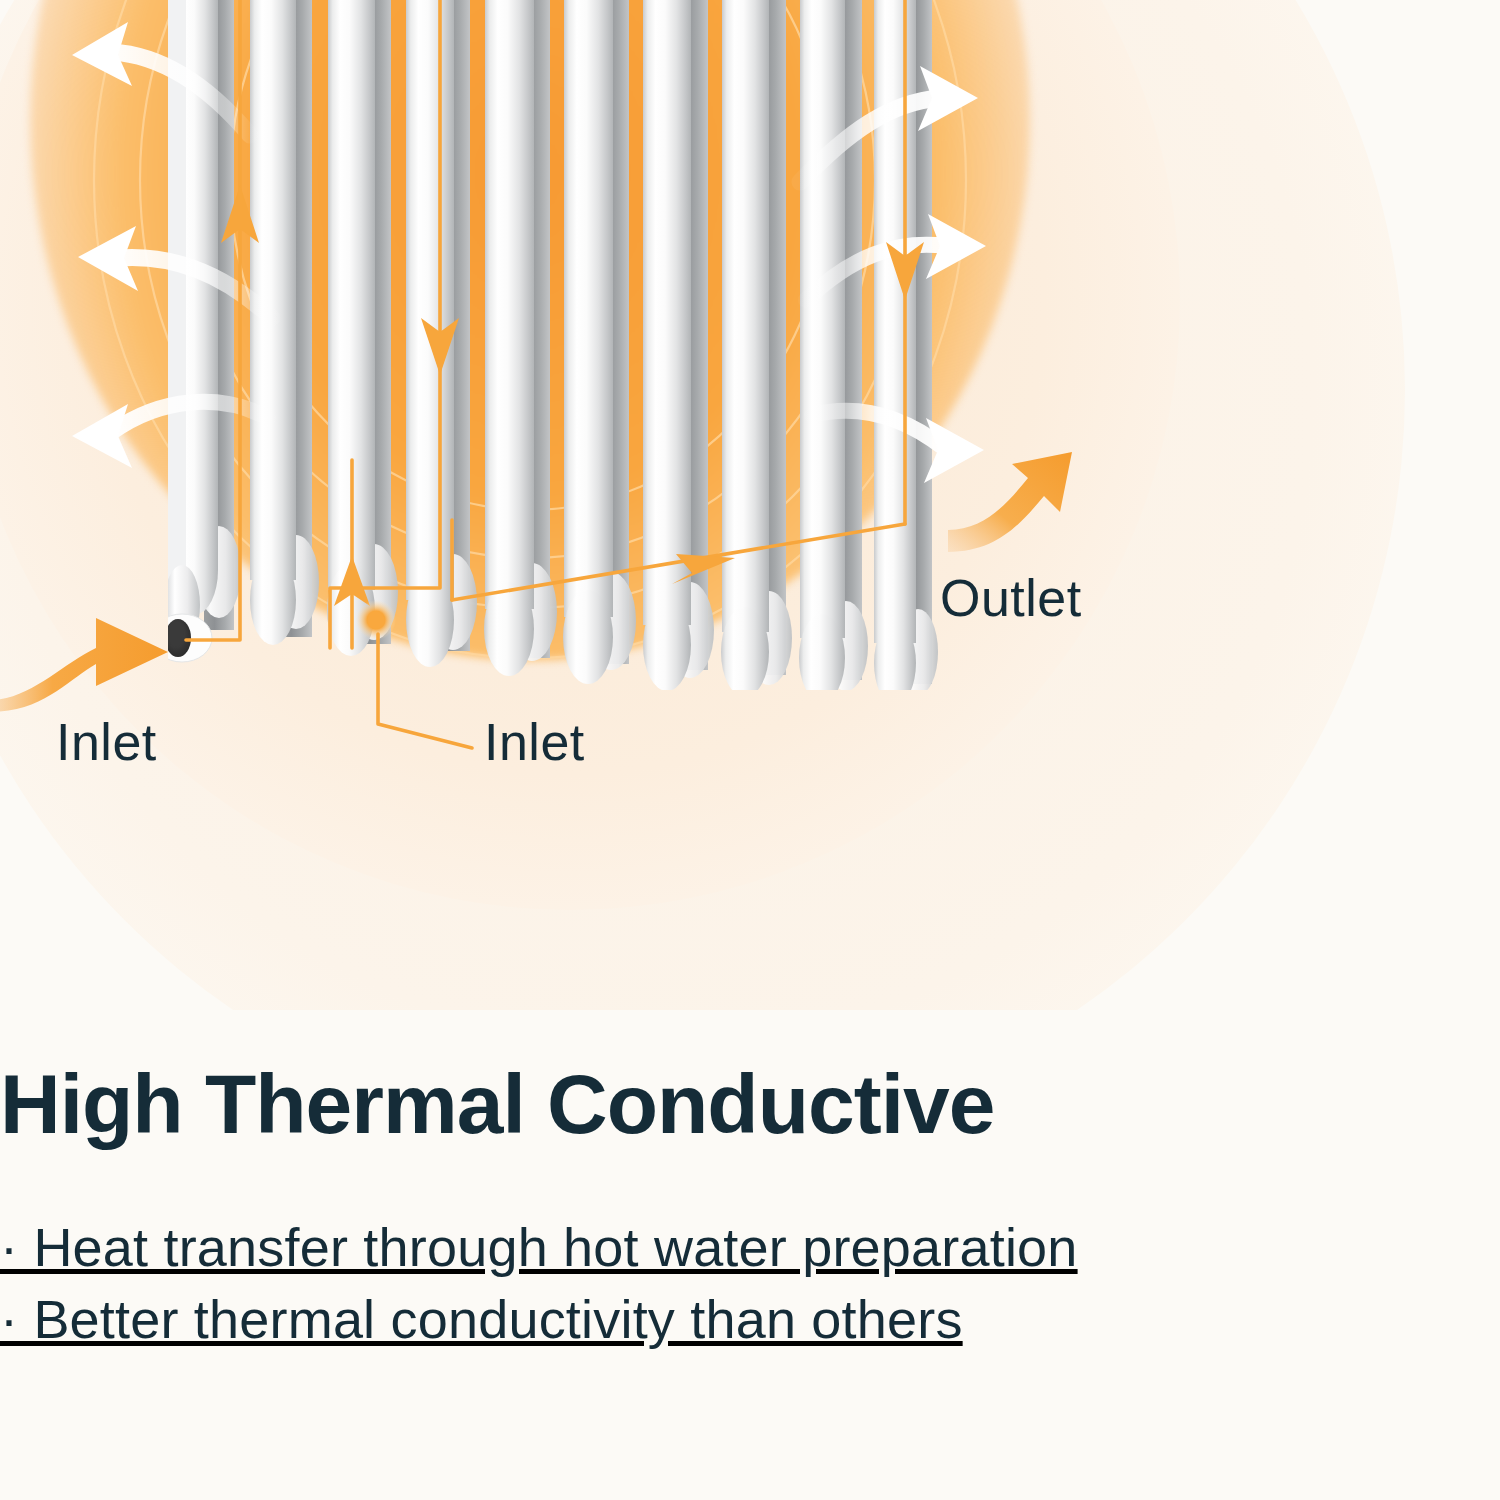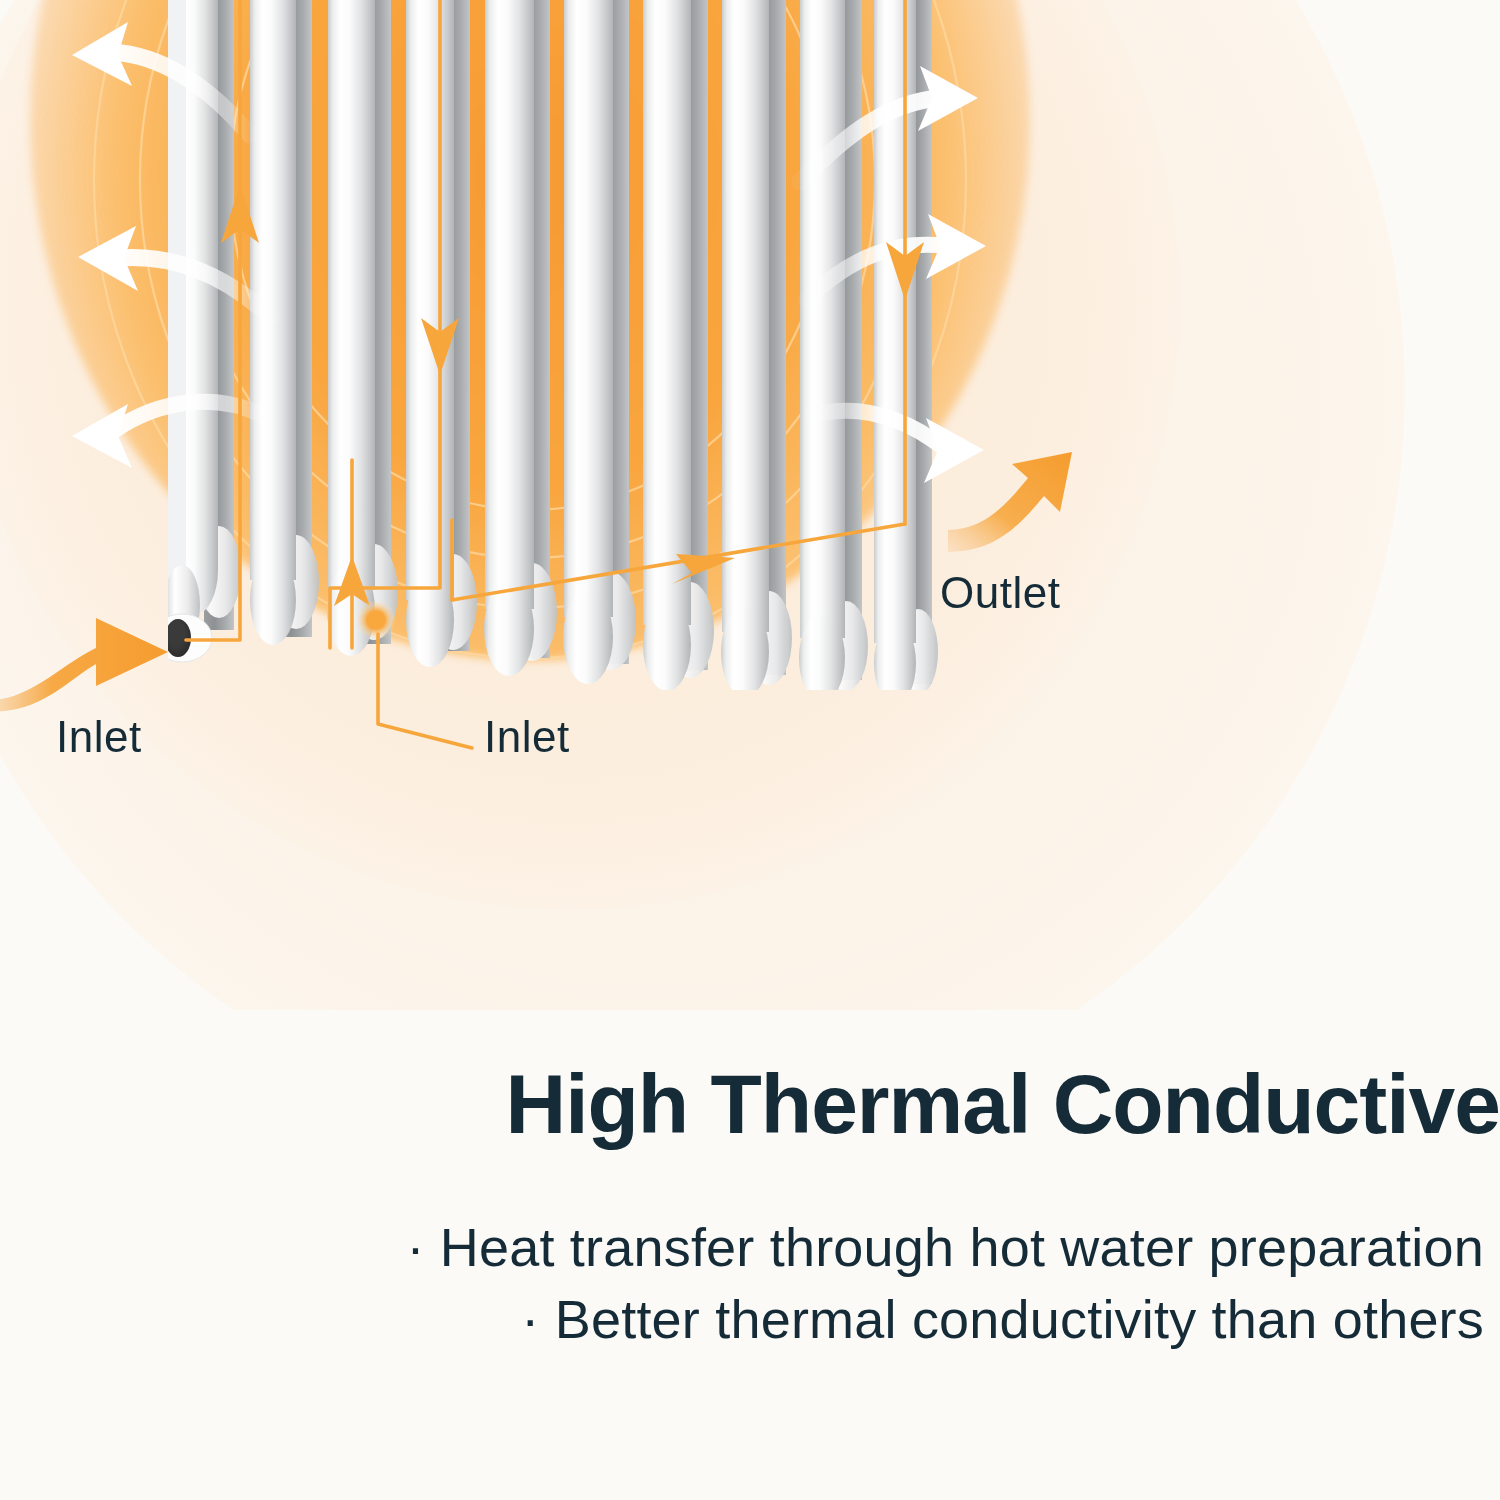--- a/index.html
+++ b/index.html
@@ -38,40 +38,40 @@
   .radiator svg{width:100%;height:100%;display:block;}
 
   
   .overlay{position:absolute;left:0;top:0;width:1500px;height:1010px;}
   .overlay svg{width:100%;height:100%;display:block;}
 
   
   .lbl{
     position:absolute;
     color:#152c38;
-    font-size:44px;
+    font-size:52px;
     letter-spacing:.5px;
     font-weight:400;
     white-space:nowrap;
   }
   .lbl-inlet{left:56px;top:712px;text-align:center;}
   .lbl-block{left:484px;top:712px;}
   .lbl-outlet{left:940px;top:568px;}
 
   
-  .copy{position:absolute;left:0;top:1010px;width:1500px;text-align:right;}
+  .copy{position:absolute;left:0;top:1010px;width:1500px;text-align:left;}
   .headline{
     color:#152c38;
     font-weight:700;
     font-size:84px;
     line-height:1.1;
     letter-spacing:-1px;
     margin:48px 0 0 0;
   }
-  .bullets{margin:62px 16px 0 0;padding:0;list-style:none;}
+  .bullets{margin:62px 16px 0 0;padding:0;list-style:none;text-decoration:underline;}
   .bullets li{
     color:#152c38;
     font-size:54px;
     line-height:1.32;
     font-weight:400;
     letter-spacing:.2px;
   }
 </style>
 </head>
 <body>

